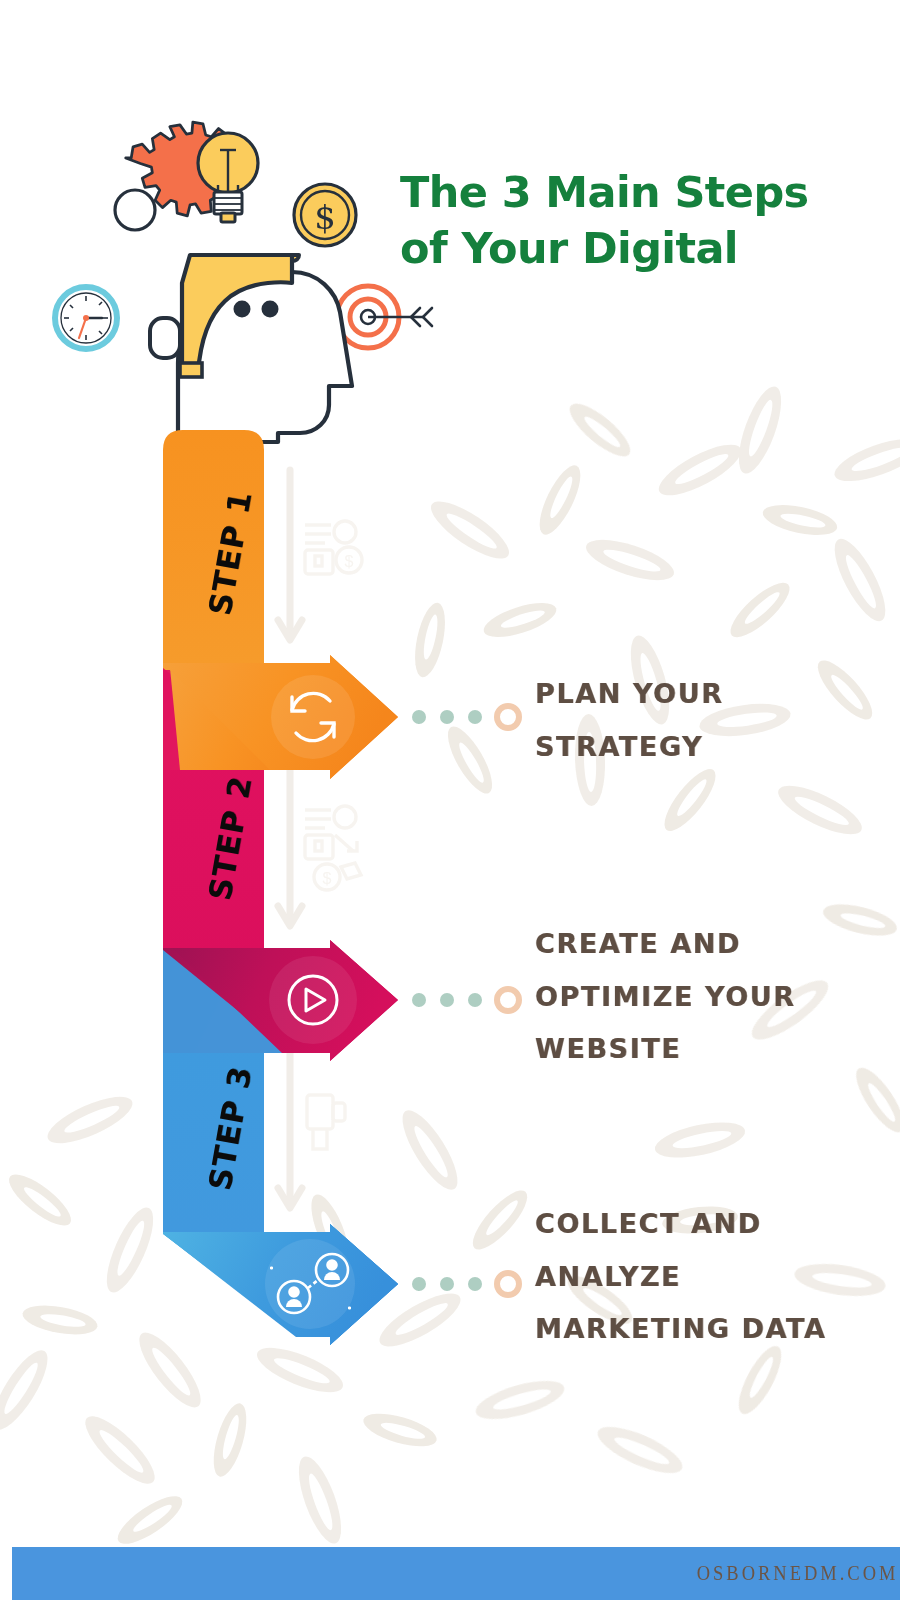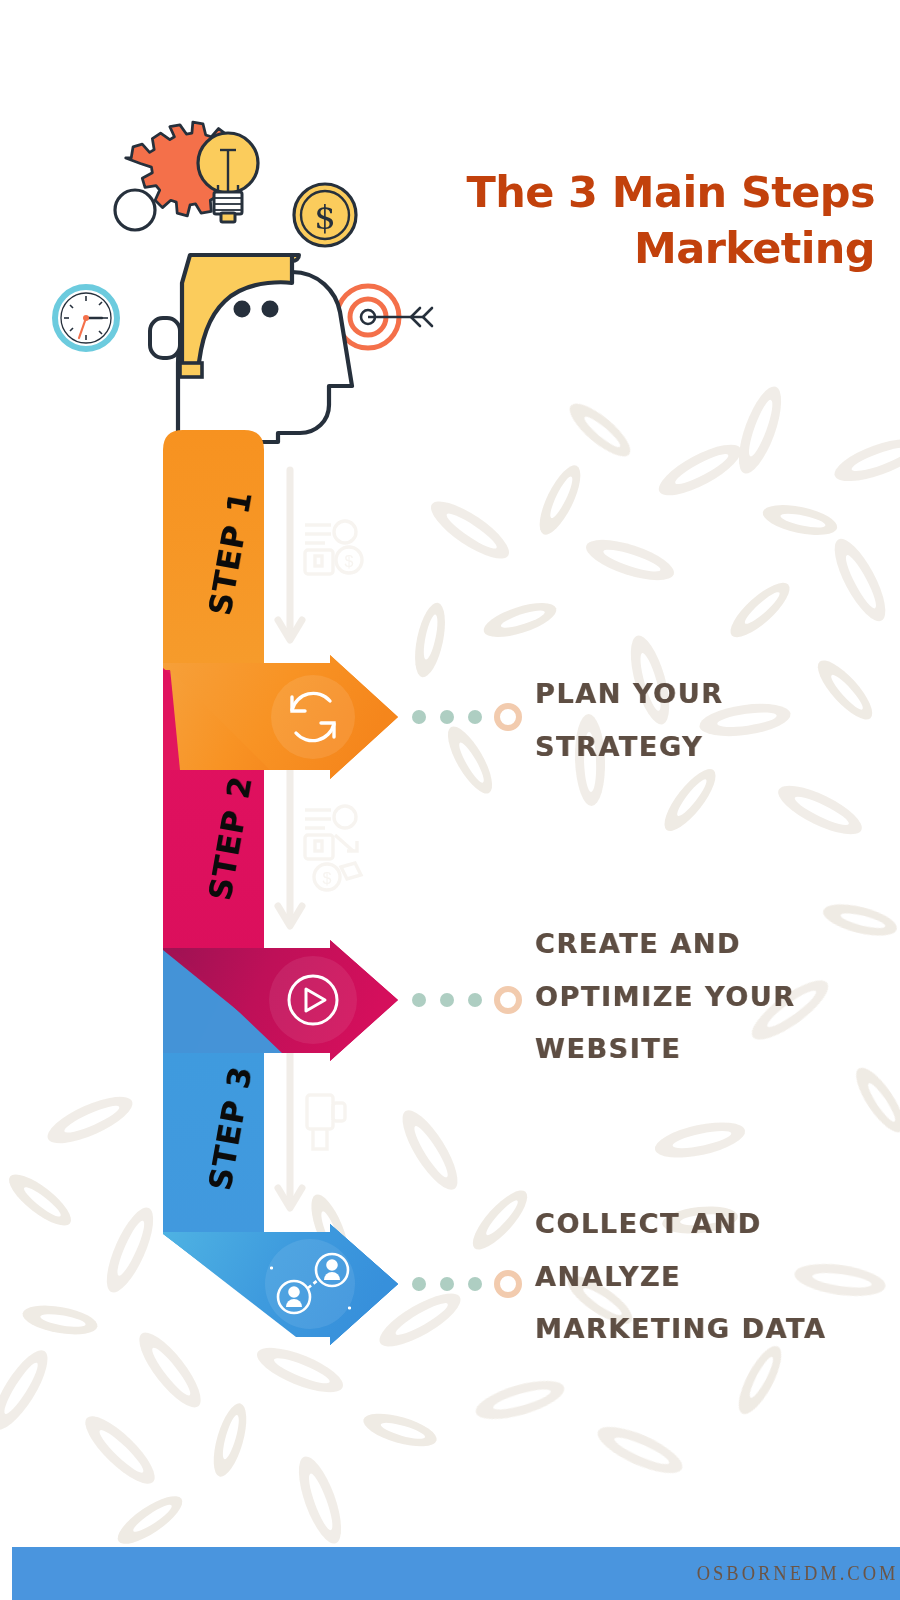--- a/index.html
+++ b/index.html
@@ -16,27 +16,27 @@
   
   .bg-pattern{position:absolute;inset:0;z-index:0;pointer-events:none;}
 
   
   .hero-illustration{position:absolute;left:40px;top:105px;width:400px;height:340px;z-index:3;}
 
   
   .title{
     position:absolute;left:400px;top:165px;width:475px;
     z-index:4;
-    text-align:right;
+    text-align:left;
     font-family:"DejaVu Sans", sans-serif;
     font-weight:bold;
     font-size:43px;
     line-height:1.30;
     letter-spacing:-0.6px;
-    color:#c2410c;
+    color:#15803d;
   }
 
   
   .flow{position:absolute;left:0;top:0;width:900px;height:1600px;z-index:5;}
 
   
   .step-label{
     position:absolute;
     z-index:7;
     color:#0b0b0b;
@@ -211,21 +211,21 @@
       <path d="M150 150 L252 150 L252 178 C252 178 210 172 185 196 C168 212 160 240 158 268 L142 268 L142 178 Z" fill="#FBCC5C" stroke="#26303C" stroke-width="4.2" stroke-linejoin="round"></path>
       <rect x="140" y="258" width="22" height="14" fill="#FBCC5C" stroke="#26303C" stroke-width="3.6"></rect>
       <rect x="110" y="213" width="30" height="40" rx="13" fill="#FFFFFF" stroke="#26303C" stroke-width="4"></rect>
       <circle cx="202" cy="204" r="8.5" fill="#26303C"></circle>
       <circle cx="230" cy="204" r="8.5" fill="#26303C"></circle>
     </g>
   </svg>
 
   <div class="title">
     <div>The 3 Main Steps</div>
-    <div>Marketing</div>
+    <div>of Your Digital</div>
   </div>
 
   <svg class="flow" viewBox="0 0 900 1600" width="900" height="1600" aria-hidden="true">
     <defs>
       <linearGradient id="gOrange" x1="0" y1="0" x2="1" y2="0">
         <stop offset="0%" stop-color="#F8A13A"></stop>
           <stop offset="100%" stop-color="#F58220"></stop>
       </linearGradient>
       <linearGradient id="gOrangeBar" x1="0" y1="0" x2="0" y2="1">
         <stop offset="0%" stop-color="#F79220"></stop>

